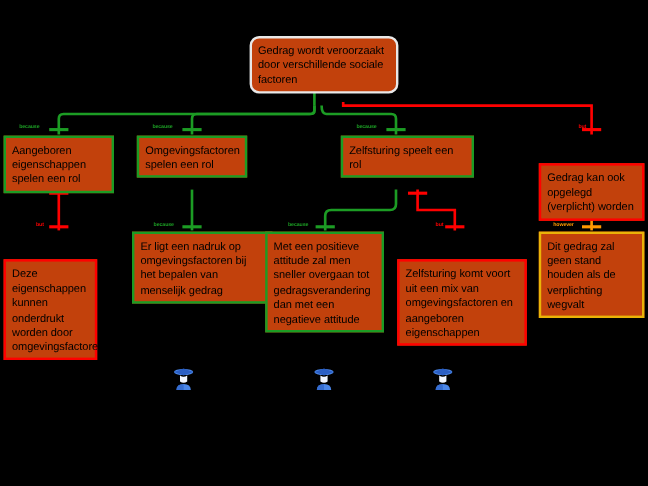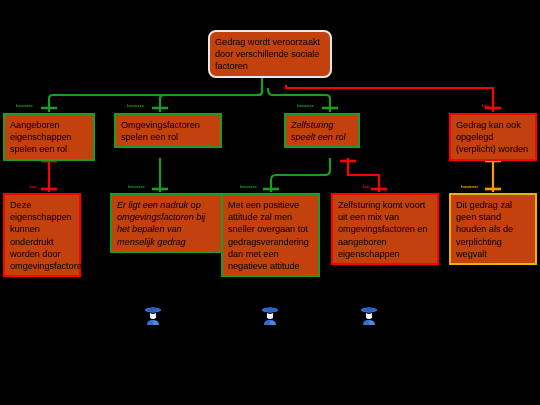--- a/index.html
+++ b/index.html
@@ -36,20 +36,21 @@
     border: 2px solid #1c9c24;
     border-radius: 0;
   }
   .node.root {
     border: 2px solid #e8e8e8;
     border-radius: 8px;
   }
   .node.oppose {
     border: 2px solid #ff0000;
     border-radius: 0;
+    margin-top: 23px;
   }
   .node.caveat {
     border: 2px solid #eab308;
     border-radius: 0;
   }
   .edge-label {
     position: absolute;
     font-size: 4.4px;
     line-height: 5px;
     font-family: "Liberation Sans", sans-serif;
@@ -104,29 +105,29 @@
 
     <path d="M 493 158 L 493 192" stroke="#ff9900" stroke-width="2.2" fill="none"></path>
     <path d="M 485 161 L 501 161" stroke="#ff9900" stroke-width="2.6" fill="none"></path>
     <path d="M 485 189 L 501 189" stroke="#ff9900" stroke-width="2.6" fill="none"></path>
   </svg>
 
   <div class="node root" style="left:208px;top:30px;width:124px;">Gedrag wordt veroorzaakt door verschillende sociale factoren</div>
 
   <div class="node support" style="left:3px;top:113px;width:92px;">Aangeboren eigenschappen spelen een rol</div>
 
-  <div class="node support" style="left:114px;top:113px;width:108px;">Omgevingsfactoren spelen een rol</div>
+  <div class="node support" style="left:114px;top:113px;width:92px;">Omgevingsfactoren spelen een rol</div>
 
-  <div class="node support" style="left:284px;top:113px;width:76px;font-style:italic;">Zelfsturing speelt een rol</div>
+  <div class="node support" style="left:284px;top:113px;width:111px;">Zelfsturing speelt een rol</div>
 
   <div class="node oppose" style="left:449px;top:113px;width:88px;">Gedrag kan ook opgelegd (verplicht) worden</div>
 
   <div class="node oppose" style="left:3px;top:193px;width:78px;">Deze eigenschappen kunnen onderdrukt worden door omgevingsfactoren</div>
 
-  <div class="node support" style="left:110px;top:193px;width:117px;font-style:italic;">Er ligt een nadruk op omgevingsfactoren bij het bepalen van menselijk gedrag</div>
+  <div class="node support" style="left:110px;top:193px;width:117px;">Er ligt een nadruk op omgevingsfactoren bij het bepalen van menselijk gedrag</div>
 
   <div class="node support" style="left:221px;top:193px;width:99px;">Met een positieve attitude zal men sneller overgaan tot gedragsverandering dan met een negatieve attitude</div>
 
   <div class="node oppose" style="left:331px;top:193px;width:108px;">Zelfsturing komt voort uit een mix van omgevingsfactoren en aangeboren eigenschappen</div>
 
   <div class="node caveat" style="left:449px;top:193px;width:88px;">Dit gedrag zal geen stand houden als de verplichting wegvalt</div>
 
   <div class="edge-label support" style="left:16px;top:103px;">because</div>
   <div class="edge-label support" style="left:127px;top:103px;">because</div>
   <div class="edge-label support" style="left:297px;top:103px;">because</div>

